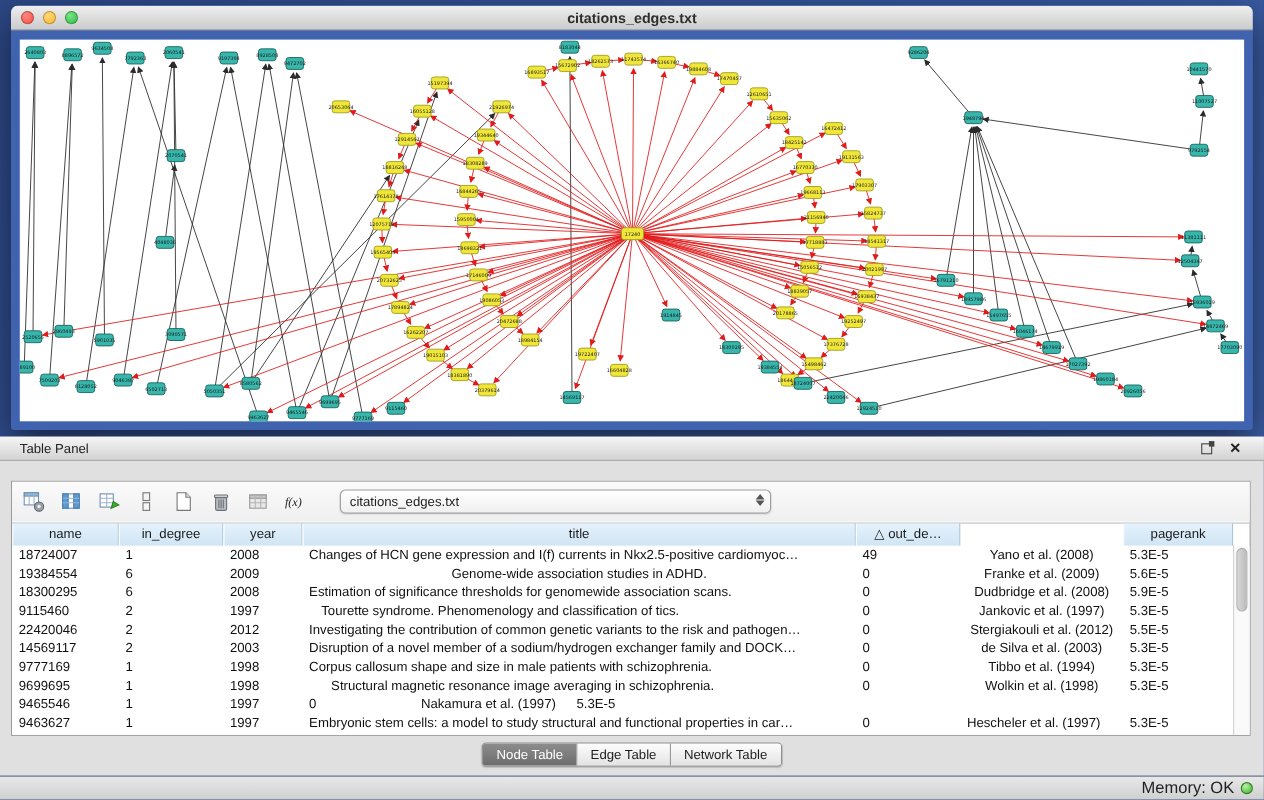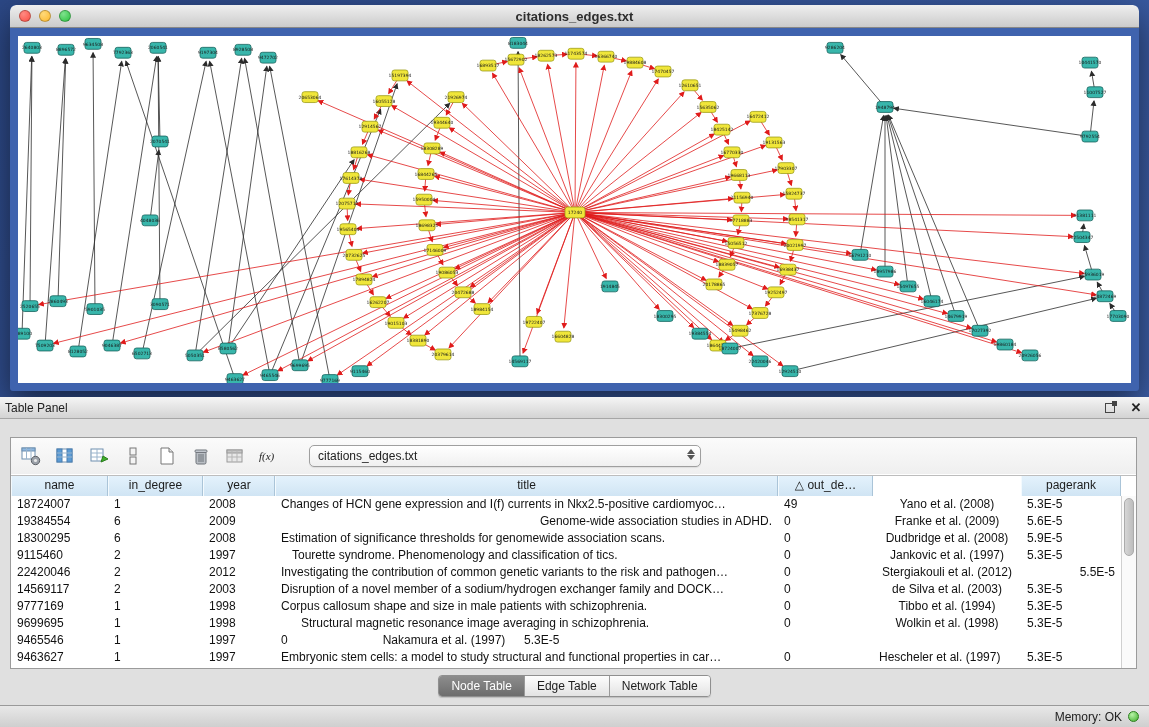--- a/index.html
+++ b/index.html
@@ -13,21 +13,21 @@
   .light { width:12px; height:12px; border-radius:50%; border:1px solid rgba(0,0,0,.25); }
   .light.red { background:radial-gradient(circle at 35% 30%, #ff8a82, #fb4f45); }
   .light.yellow { background:radial-gradient(circle at 35% 30%, #ffd97a, #fdb82b); }
   .light.green { background:radial-gradient(circle at 35% 30%, #7fe28e, #2bc23f); }
   .title-text { font-size:13px; font-weight:bold; color:#2d2d2d; }
   .net-canvas { position:absolute; left:8px; top:31px; width:1113px; height:347px; background:#ffffff; }
   .net-canvas svg { display:block; width:100%; height:100%; }
 
   
   .table-panel { position:relative; width:1149px; height:308px; background:#e0e0e0; }
-  .panel-header { height:22px; background:linear-gradient(#f5f5f5,#d3d3d3); border-bottom:1px solid #a6a6a6; display:flex; align-items:center; padding:0 5px; }
+  .panel-header { height:22px; background:linear-gradient(#f5f5f5,#d3d3d3); border-bottom:1px solid #a6a6a6; display:flex; align-items:center; padding:0 18px; }
   .panel-title { font-size:12px; color:#222; }
   .panel-header .spacer { flex:1; }
   .ph-icon { width:16px; height:16px; display:flex; align-items:center; justify-content:center; margin-left:10px; cursor:pointer; color:#333; }
   .float-box { width:10px; height:10px; border:1.5px solid #444; position:relative; }
   .float-box::after { content:""; position:absolute; right:-3px; top:-3px; width:5px; height:5px; background:#444; }
   .close-x { font-size:13px; font-weight:bold; color:#222; line-height:1; }
 
   .inner-panel { position:absolute; left:10px; top:40px; width:1127px; height:232px; background:#ffffff; border:1px solid #9b9b9b; }
   .toolbar { height:36px; display:flex; align-items:center; padding:0 8px; gap:10px; background:linear-gradient(#fbfbfb,#efefef); }
   .tb-icon { width:24px; height:24px; display:flex; align-items:center; justify-content:center; border-radius:3px; cursor:pointer; }
@@ -49,21 +49,21 @@
   .vthumb { position:absolute; left:2px; top:2px; width:10px; height:58px; border-radius:5px; background:linear-gradient(90deg,#d6d6d6,#bdbdbd); border:1px solid #ababab; }
 
   .tabs-row { position:absolute; left:0; right:0; top:278px; display:flex; justify-content:center; }
   .seg { display:inline-flex; border:1px solid #8f8f8f; border-radius:4px; overflow:hidden; box-shadow:0 1px 1px rgba(0,0,0,.15); }
   .seg .tab { font-size:12px; padding:2px 12px; background:linear-gradient(#fdfdfd,#e3e3e3); color:#1d1d1d; border-right:1px solid #9a9a9a; cursor:pointer; line-height:16px; }
   .seg .tab:last-child { border-right:none; }
   .seg .tab.active { background:linear-gradient(#8d8d8d,#6d6d6d); color:#ffffff; }
 
   
   .status-bar { width:1149px; height:22px; background:linear-gradient(#e8e8e8,#cfcfcf); border-top:1px solid #9a9a9a; display:flex; align-items:center; justify-content:flex-end; padding:0 10px; gap:6px; }
-  .status-text { font-size:12px; color:#222; }
+  .status-text { font-size:15px; color:#222; }
   .mem-dot { width:11px; height:11px; border-radius:50%; background:radial-gradient(circle at 35% 30%, #b8f3a8, #3fae2a); border:1px solid #2c7f1d; }
 </style>
 </head>
 <body>
 
 <div class="desktop">
   <div class="mac-window">
     <div class="titlebar">
       <div class="traffic">
         <span class="light red"></span>
@@ -790,21 +790,21 @@
             <div class="td" style="width: 72px; text-align: left;">2008</div>
             <div class="td flex" style="text-align: left;">Changes of HCN gene expression and I(f) currents in Nkx2.5-positive cardiomyoc…</div>
             <div class="td" style="width: 95px; text-align: left;">49</div>
             <div class="td" style="width: 148px; text-align: center;">Yano et al. (2008)</div>
             <div class="td" style="width: 100px; text-align: left;">5.3E-5</div>
           </div>
           <div class="tr">
             <div class="td" style="width: 97px; text-align: left;">19384554</div>
             <div class="td" style="width: 95px; text-align: left;">6</div>
             <div class="td" style="width: 72px; text-align: left;">2009</div>
-            <div class="td flex" style="text-align: right;">Genome-wide association studies in ADHD.</div>
+            <div class="td flex" style="text-align: center;">Genome-wide association studies in ADHD.</div>
             <div class="td" style="width: 95px; text-align: left;">0</div>
             <div class="td" style="width: 148px; text-align: center;">Franke et al. (2009)</div>
             <div class="td" style="width: 100px; text-align: left;">5.6E-5</div>
           </div>
           <div class="tr">
             <div class="td" style="width: 97px; text-align: left;">18300295</div>
             <div class="td" style="width: 95px; text-align: left;">6</div>
             <div class="td" style="width: 72px; text-align: left;">2008</div>
             <div class="td flex" style="text-align: left;">Estimation of significance thresholds for genomewide association scans.</div>
             <div class="td" style="width: 95px; text-align: left;">0</div>
@@ -820,21 +820,21 @@
             <div class="td" style="width: 148px; text-align: center;">Jankovic et al. (1997)</div>
             <div class="td" style="width: 100px; text-align: left;">5.3E-5</div>
           </div>
           <div class="tr">
             <div class="td" style="width: 97px; text-align: left;">22420046</div>
             <div class="td" style="width: 95px; text-align: left;">2</div>
             <div class="td" style="width: 72px; text-align: left;">2012</div>
             <div class="td flex" style="text-align: left;">Investigating the contribution of common genetic variants to the risk and pathogen…</div>
             <div class="td" style="width: 95px; text-align: left;">0</div>
             <div class="td" style="width: 148px; text-align: center;">Stergiakouli et al. (2012)</div>
-            <div class="td" style="width: 100px; text-align: right;">5.5E-5</div>
+            <div class="td" style="width: 100px; text-align: left;">5.5E-5</div>
           </div>
           <div class="tr">
             <div class="td" style="width: 97px; text-align: left;">14569117</div>
             <div class="td" style="width: 95px; text-align: left;">2</div>
             <div class="td" style="width: 72px; text-align: left;">2003</div>
             <div class="td flex" style="text-align: left;">Disruption of a novel member of a sodium/hydrogen exchanger family and DOCK…</div>
             <div class="td" style="width: 95px; text-align: left;">0</div>
             <div class="td" style="width: 148px; text-align: center;">de Silva et al. (2003)</div>
             <div class="td" style="width: 100px; text-align: left;">5.3E-5</div>
           </div>

